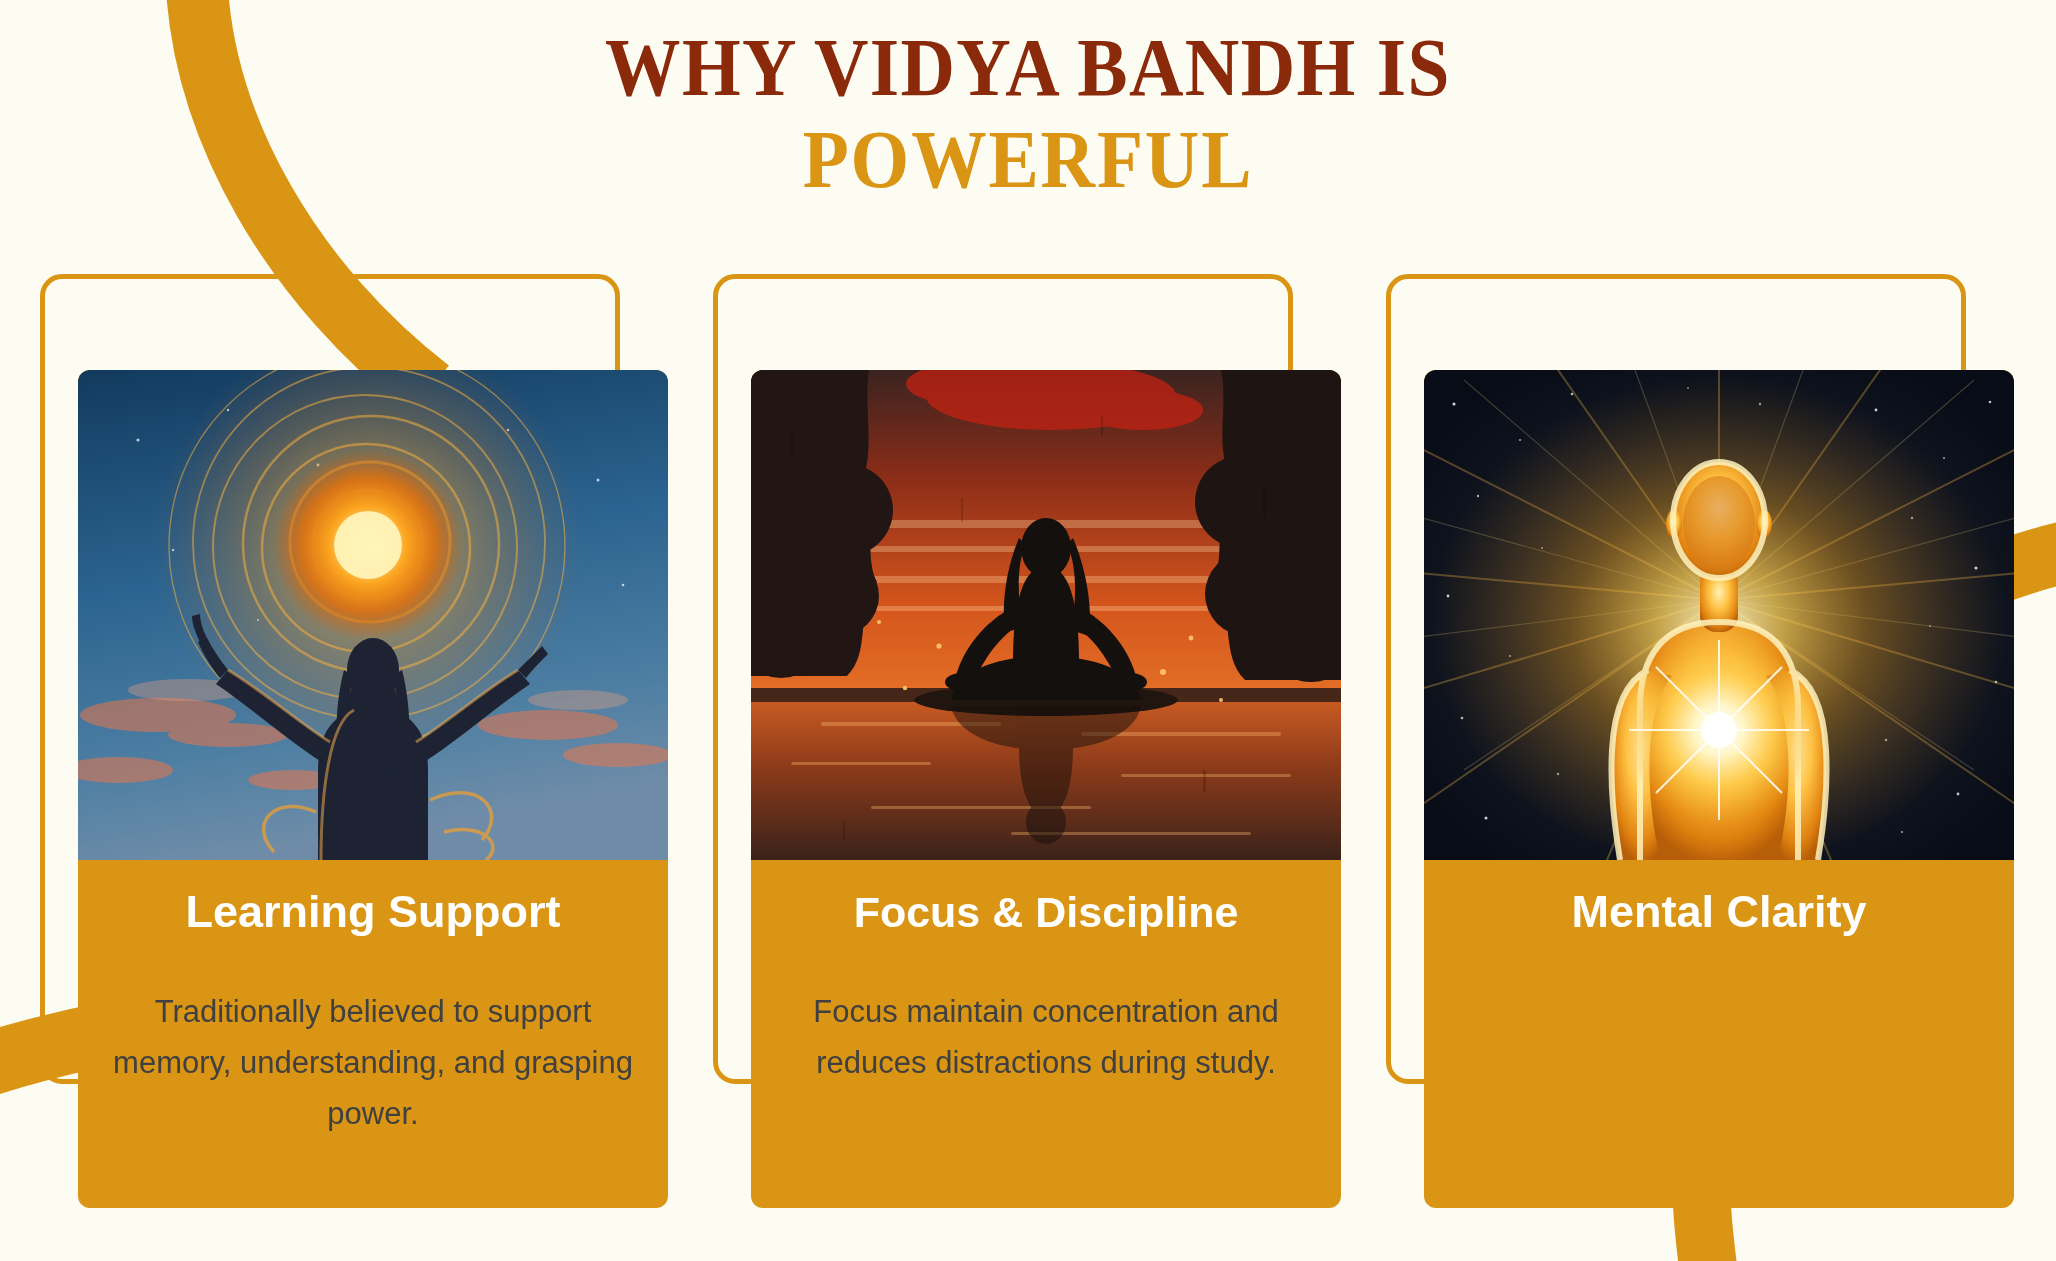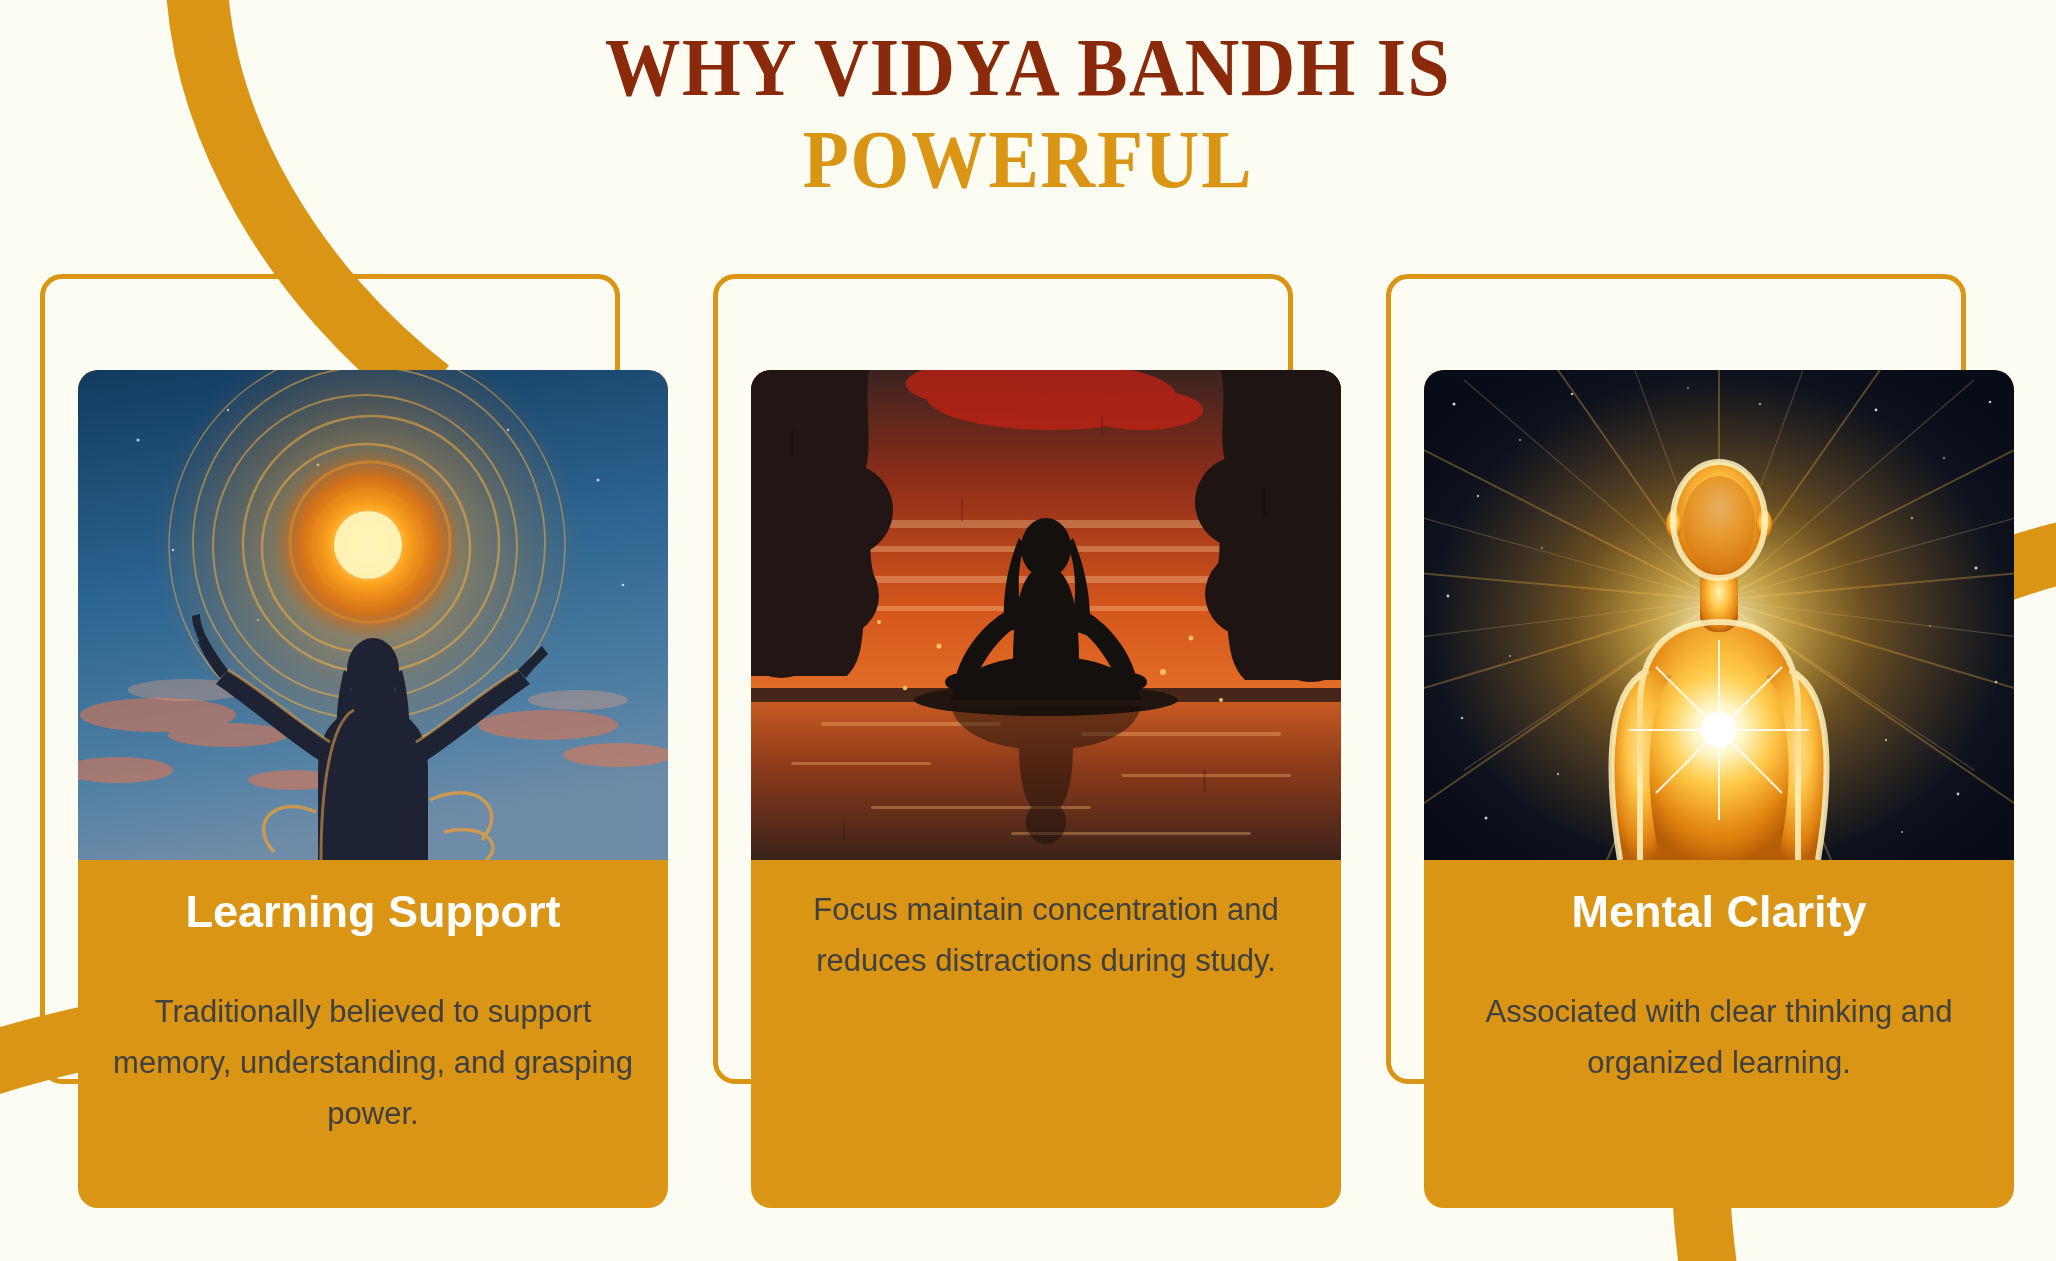--- a/index.html
+++ b/index.html
@@ -88,21 +88,21 @@
     box-sizing: border-box;
     background: transparent;
   }
 
   .card {
     position: absolute;
     left: 0;
     top: 0;
     width: 590px;
     height: 838px;
-    border-radius: 20px;
+    border-radius: 12px;
     overflow: hidden;
     background: #D99513;
     box-sizing: border-box;
   }
 
   .card-image {
     position: relative;
     width: 100%;
     height: 490px;
     overflow: hidden;
@@ -355,20 +355,21 @@
             <rect x="40" y="60" width="3" height="26"></rect>
               <rect x="512" y="118" width="3" height="30"></rect>
             <rect x="350" y="46" width="2" height="20"></rect>
               <rect x="210" y="128" width="2" height="24"></rect>
             <rect x="452" y="400" width="3" height="22"></rect>
               <rect x="92" y="452" width="2" height="18"></rect>
           </g>
         </svg>
       </div>
       <div class="card-body">
+        <h3 class="card-title tight">Focus &amp; Discipline</h3>
         <p class="card-desc">Focus maintain concentration and reduces distractions during study.</p>
       </div>
     </div>
   </div>
 
   <div class="card-slot slot-3">
     <div class="card-frame"></div>
     <div class="card">
       <div class="card-image">
         <svg viewBox="0 0 590 490" preserveAspectRatio="xMidYMid slice" aria-hidden="true">
@@ -490,18 +491,17 @@
             <line x1="295" y1="360" x2="232" y2="297"></line>
               <line x1="295" y1="360" x2="358" y2="423"></line>
             <line x1="295" y1="360" x2="358" y2="297"></line>
               <line x1="295" y1="360" x2="232" y2="423"></line>
           </g>
           <circle cx="295" cy="360" r="18" fill="#FFFFFF" opacity="0.95"></circle>
         </svg>
       </div>
       <div class="card-body">
         <h3 class="card-title">Mental Clarity</h3>
-        <p class="card-desc">Associated with clear thinking and organized learning.</p>
       </div>
     </div>
   </div>
 
 </div>
 
 </body></html>

